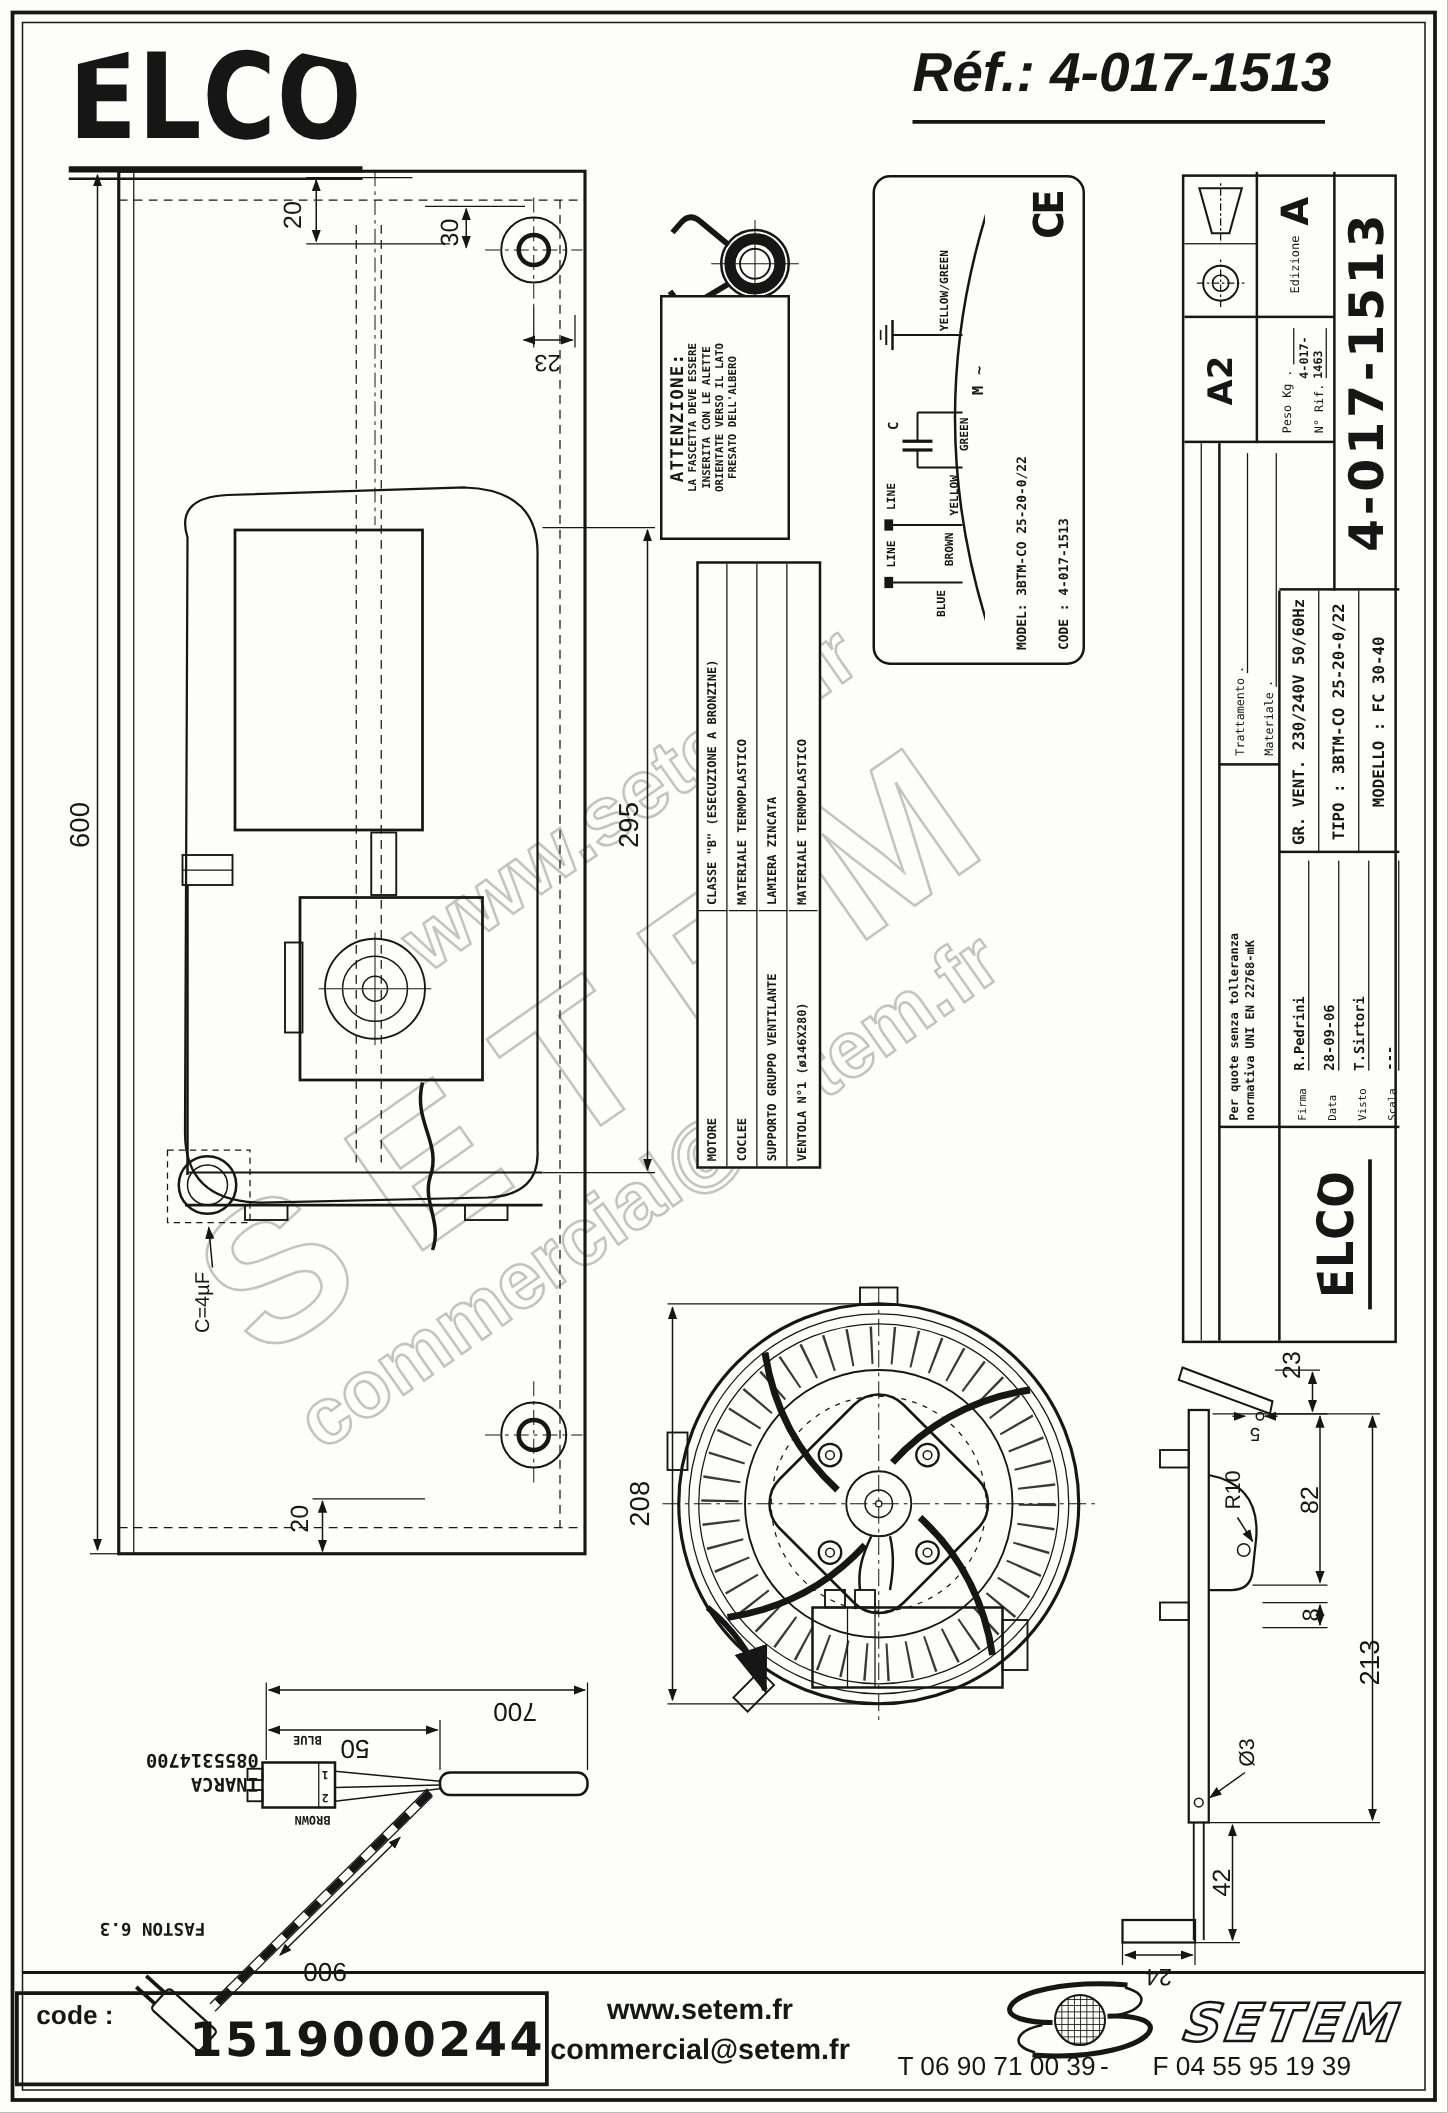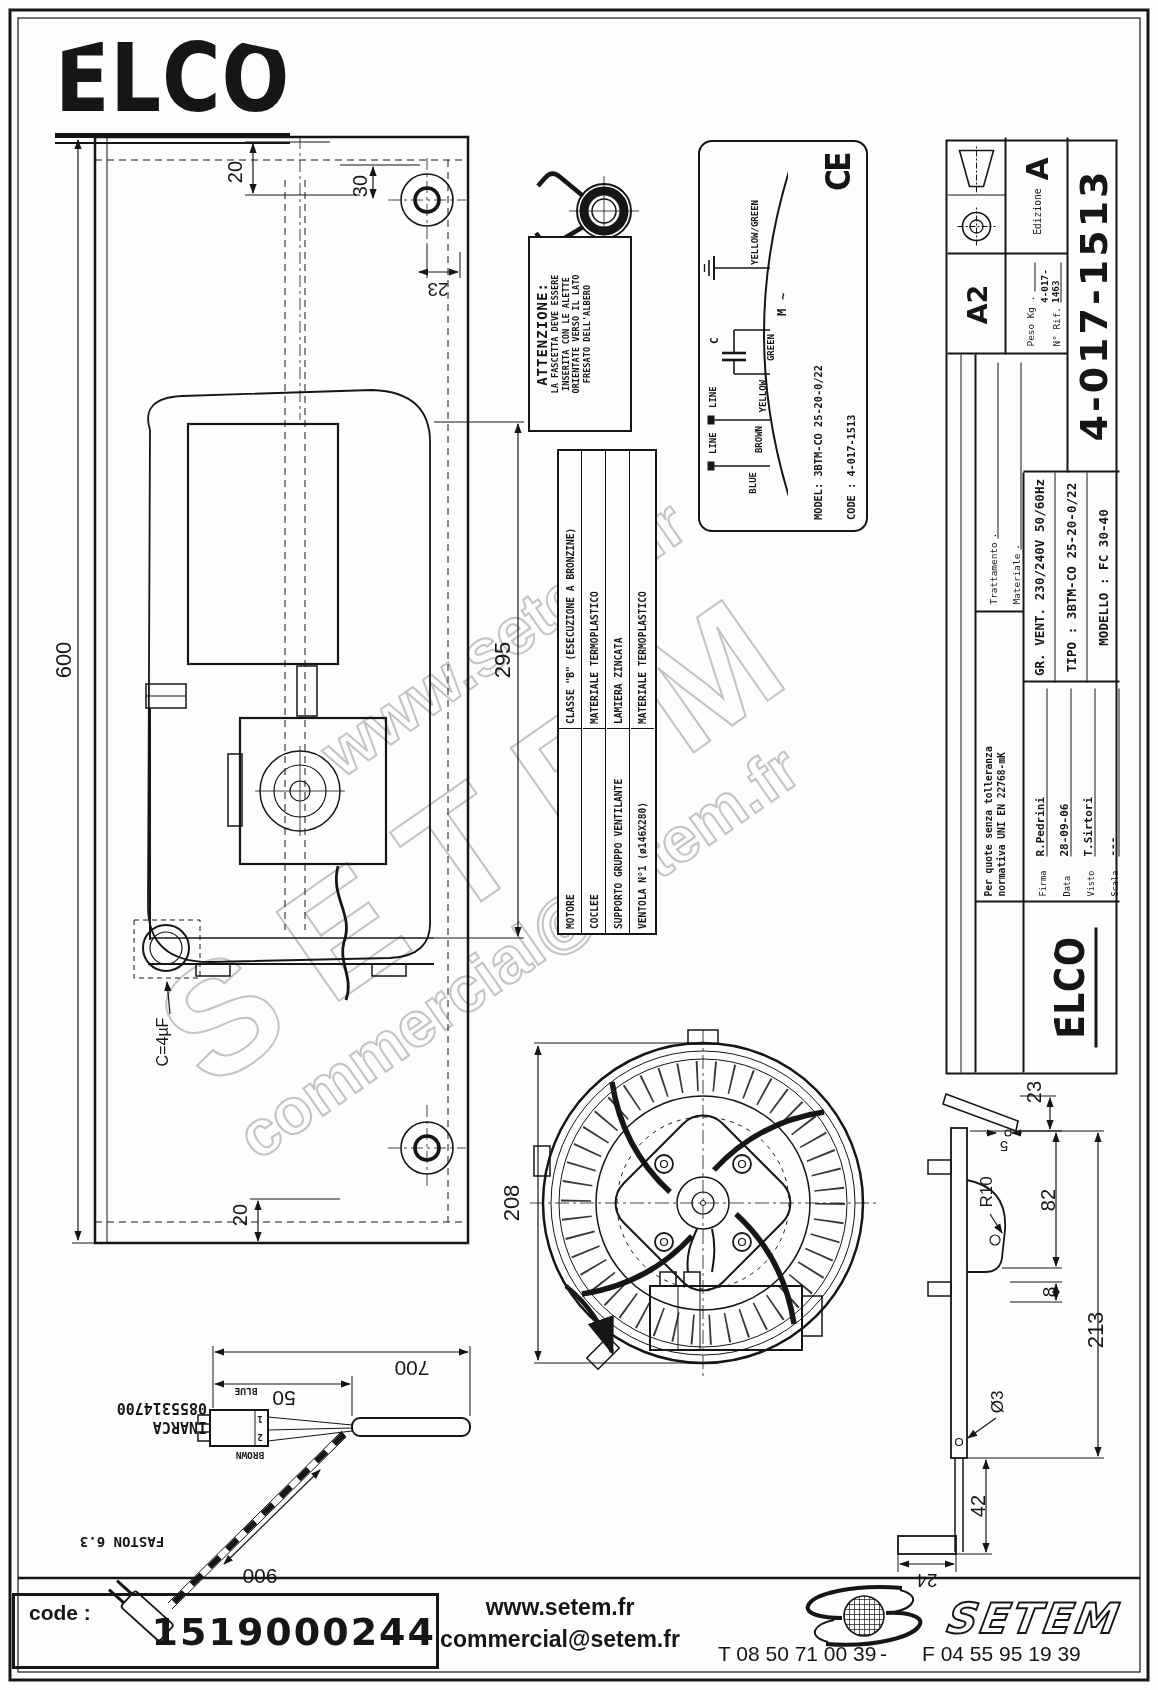--- a/index.html
+++ b/index.html
@@ -277,20 +277,22 @@
   </svg>
 
   <div class="layer">
 
     <div class="abs" style="left:55px;top:26px;width:240px;height:112px;">
       <span class="elcoTxt" style="font-size:95px;line-height:104px;">ELCO</span>
     </div>
     <div class="abs" style="left:55px;top:133px;width:235px;height:5px;background:#161616;"></div>
     <div class="abs" style="left:55px;top:142px;width:235px;height:2px;background:#161616;"></div>
 
+    <div class="abs" style="left:730px;top:34px;width:330px;height:62px;border-bottom:3.5px solid #161616;
+         font-size:44px;font-weight:700;font-style:italic;text-align:right;white-space:nowrap;">Réf.: 4-017-1513</div>
 
     <div class="lbl r90" style="left:37px;top:648px;width:54px;height:24px;font-size:22px;">600</div>
     <div class="lbl r90" style="left:217px;top:161px;width:36px;height:22px;font-size:20px;">20</div>
     <div class="lbl r90" style="left:342px;top:175px;width:36px;height:22px;font-size:20px;">30</div>
     <div class="lbl r180" style="left:421px;top:279px;width:34px;height:20px;font-size:19px;">23</div>
     <div class="lbl r90" style="left:478px;top:648px;width:50px;height:24px;font-size:22px;">295</div>
     <div class="lbl r90" style="left:130px;top:1032px;width:66px;height:20px;font-size:16px;">C=4µF</div>
     <div class="lbl r90" style="left:222px;top:1204px;width:36px;height:22px;font-size:20px;">20</div>
 
     <div class="lbl r90" style="left:487px;top:1191px;width:50px;height:24px;font-size:22px;">208</div>
@@ -486,17 +488,17 @@
           <path d="M0,2.5 H5 M2.5,0 V5" stroke="#161616" stroke-width=".7" fill="none"></path>
         </pattern>
       </defs>
       <circle cx="82" cy="34" r="20" stroke="#161616" fill="url(#gg)" stroke-width="1.6"></circle>
       <path d="M120,6 C70,2 30,12 26,24 C23,32 40,36 60,36 M44,62 C94,66 134,54 138,42 C141,34 124,30 104,31" stroke="#161616" fill="none" stroke-width="4"></path>
       <path d="M118,8 C140,14 132,26 112,30" stroke="#161616" fill="none" stroke-width="2"></path>
       <path d="M46,60 C24,54 32,42 52,38" stroke="#161616" fill="none" stroke-width="2"></path>
     </svg>
     <div class="abs outline-it" style="left:948px;top:1594px;font-size:42px;">SETEM</div>
 
-    <div class="abs" style="left:718px;top:1642px;font-size:21px;">T 08 50 71 00 39</div>
+    <div class="abs" style="left:718px;top:1642px;font-size:21px;">T 06 90 71 00 39</div>
     <div class="abs" style="left:880px;top:1642px;font-size:21px;">-</div>
     <div class="abs" style="left:922px;top:1642px;font-size:21px;">F 04 55 95 19 39</div>
   </div>
 </div>
 
 </body></html>

